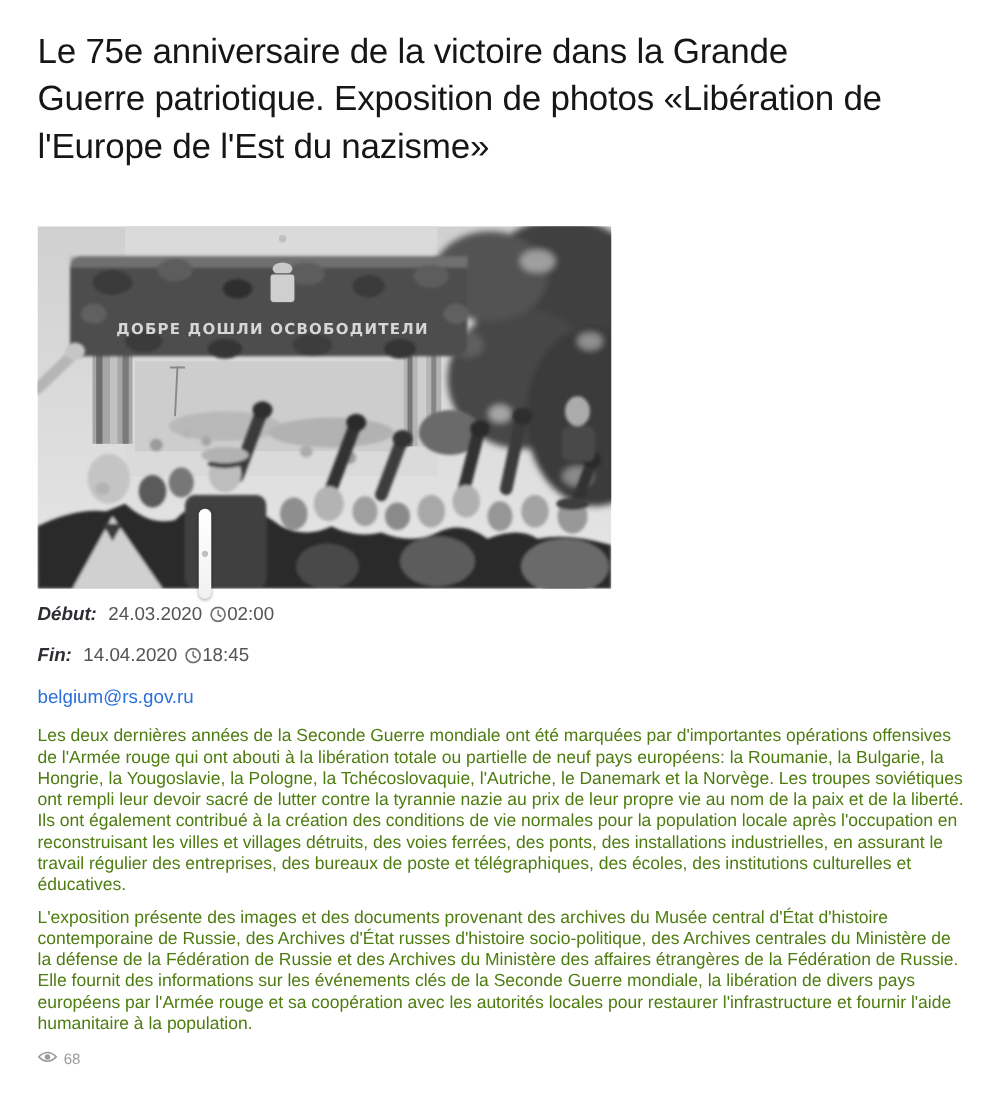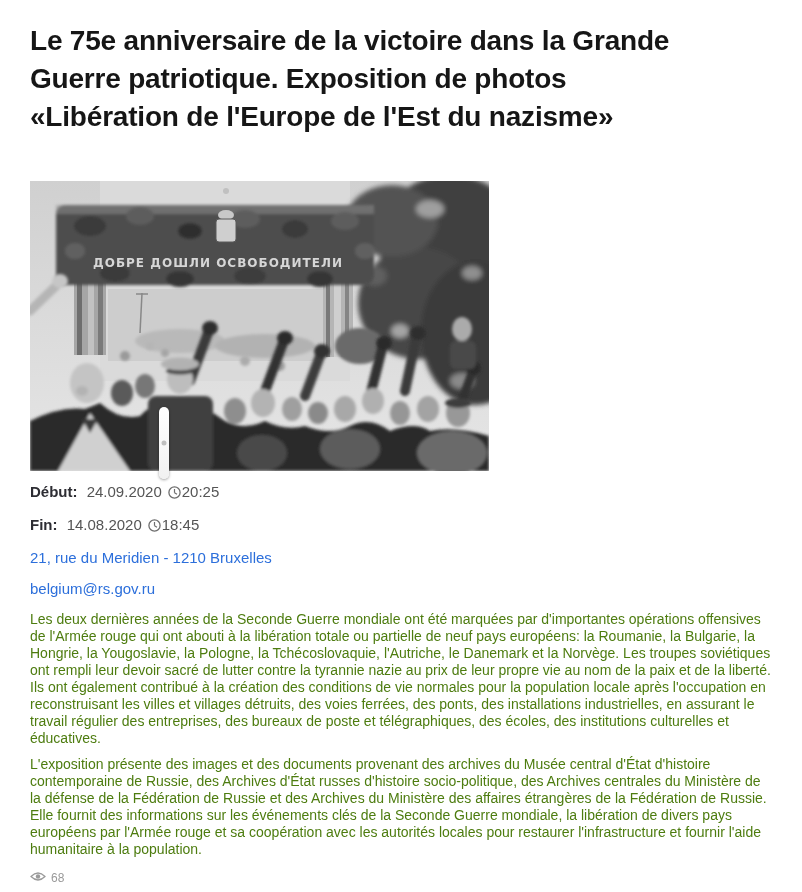--- a/index.html
+++ b/index.html
@@ -1,32 +1,32 @@
 <!DOCTYPE html>
 <html><head>
 <meta charset="utf-8">
 <style>
   html,body{margin:0;padding:0;background:#ffffff;}
   body{width:802px;font-family:"Liberation Sans",sans-serif;color:#545454;}
   .page{position:relative;padding:0 30px;width:742px;}
 
-  .title{font-size:28px;line-height:38px;font-weight:bold;color:#161616;
+  .title{font-size:28px;line-height:38px;font-weight:normal;color:#161616;
          margin:22px 0 0 0;max-width:690px;letter-spacing:-0.2px;}
 
   .photo-fig{position:relative;width:513px;height:290px;margin:45px 0 12px 0;padding:0;}
   .photo-fig svg{display:block;}
   .drag-handle{position:absolute;left:129px;top:226px;width:10px;height:72px;
                background:linear-gradient(#ffffff,#f1f1f1);border-radius:5px;
                box-shadow:0 1px 3px rgba(0,0,0,.38);}
   .drag-handle::after{content:"";position:absolute;left:50%;top:50%;
                transform:translate(-50%,-50%);width:5px;height:5px;border-radius:50%;
                background:#bfbfbf;}
 
   .meta-row{margin:0 0 13px 0;font-size:15px;line-height:18px;color:#555555;}
-  .meta-label{font-weight:bold;color:#2d2d33;margin-right:5px;}
+  .meta-label{font-weight:bold;color:#2d2d33;margin-right:5px;font-style:italic;}
   .clock-icon{display:inline-block;vertical-align:-2px;margin:0 1px 0 6px;}
 
   .link-row{margin:0 0 13px 0;font-size:15px;line-height:18px;}
   a.link{color:#2c6fdb;text-decoration:none;cursor:pointer;}
 
   .body-text{width:742px;font-size:14px;line-height:17px;color:#4d7c0f;margin:0 0 9px 0;}
   .content{margin-top:10px;}
   .para2{margin-top:8px;}
 
   .views{display:flex;align-items:center;gap:5px;margin-top:13px;padding-bottom:14px;
@@ -172,36 +172,33 @@
         <ellipse cx="422" cy="272" rx="35" ry="22" fill="#6b6b6b"></ellipse>
         <ellipse cx="232" cy="272" rx="25" ry="18" fill="#4a4a4a"></ellipse>
       </g>
     </svg>
     <div class="drag-handle"></div>
   </figure>
 
   <div class="meta">
     <p class="meta-row">
       <span class="meta-label">Début:</span>
-      <span class="meta-value">24.09.2020</span><span class="clock-icon"><svg width="13" height="13" viewBox="0 0 13 13">
+      <span class="meta-value">24.03.2020</span><span class="clock-icon"><svg width="13" height="13" viewBox="0 0 13 13">
             <circle cx="6.5" cy="6.5" r="5.6" fill="none" stroke="#6e6e6e" stroke-width="1.3"></circle>
             <line x1="6.5" y1="6.8" x2="6.5" y2="3" stroke="#6e6e6e" stroke-width="1.2"></line>
             <line x1="6.5" y1="6.8" x2="9" y2="8.2" stroke="#6e6e6e" stroke-width="1.2"></line>
-          </svg></span><span class="meta-value">20:25</span>
+          </svg></span><span class="meta-value">02:00</span>
     </p>
     <p class="meta-row">
       <span class="meta-label">Fin:</span>
-      <span class="meta-value">14.08.2020</span><span class="clock-icon"><svg width="13" height="13" viewBox="0 0 13 13">
+      <span class="meta-value">14.04.2020</span><span class="clock-icon"><svg width="13" height="13" viewBox="0 0 13 13">
             <circle cx="6.5" cy="6.5" r="5.6" fill="none" stroke="#6e6e6e" stroke-width="1.3"></circle>
             <line x1="6.5" y1="6.8" x2="6.5" y2="3" stroke="#6e6e6e" stroke-width="1.2"></line>
             <line x1="6.5" y1="6.8" x2="9" y2="8.2" stroke="#6e6e6e" stroke-width="1.2"></line>
           </svg></span><span class="meta-value">18:45</span>
-    </p>
-    <p class="link-row">
-      <a class="link">21, rue du Meridien - 1210 Bruxelles</a>
     </p>
     <p class="link-row">
       <a class="link">belgium@rs.gov.ru</a>
     </p>
   </div>
 
   <div class="content">
     <p class="body-text">Les deux dernières années de la Seconde Guerre mondiale ont été marquées par d'importantes opérations offensives de l'Armée rouge qui ont abouti à la libération totale ou partielle de neuf pays européens: la Roumanie, la Bulgarie, la Hongrie, la Yougoslavie, la Pologne, la Tchécoslovaquie, l'Autriche, le Danemark et la Norvège. Les troupes soviétiques ont rempli leur devoir sacré de lutter contre la tyrannie nazie au prix de leur propre vie au nom de la paix et de la liberté. Ils ont également contribué à la création des conditions de vie normales pour la population locale après l'occupation en reconstruisant les villes et villages détruits, des voies ferrées, des ponts, des installations industrielles, en assurant le travail régulier des entreprises, des bureaux de poste et télégraphiques, des écoles, des institutions culturelles et éducatives.</p>
     <p class="body-text para2">L'exposition présente des images et des documents provenant des archives du Musée central d'État d'histoire contemporaine de Russie, des Archives d'État russes d'histoire socio-politique, des Archives centrales du Ministère de la défense de la Fédération de Russie et des Archives du Ministère des affaires étrangères de la Fédération de Russie. Elle fournit des informations sur les événements clés de la Seconde Guerre mondiale, la libération de divers pays européens par l'Armée rouge et sa coopération avec les autorités locales pour restaurer l'infrastructure et fournir l'aide humanitaire à la population.</p>
   </div>

